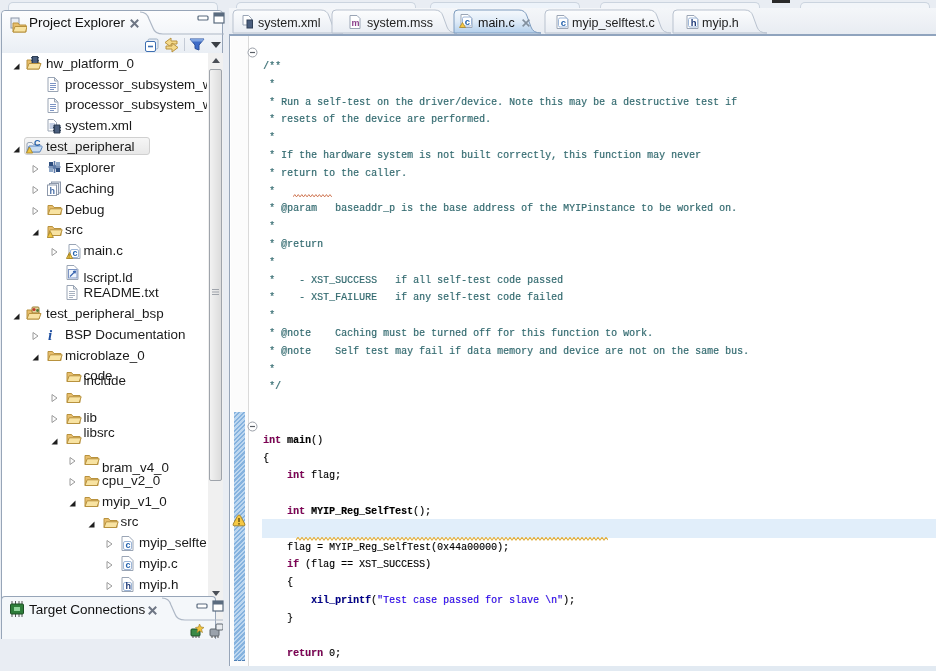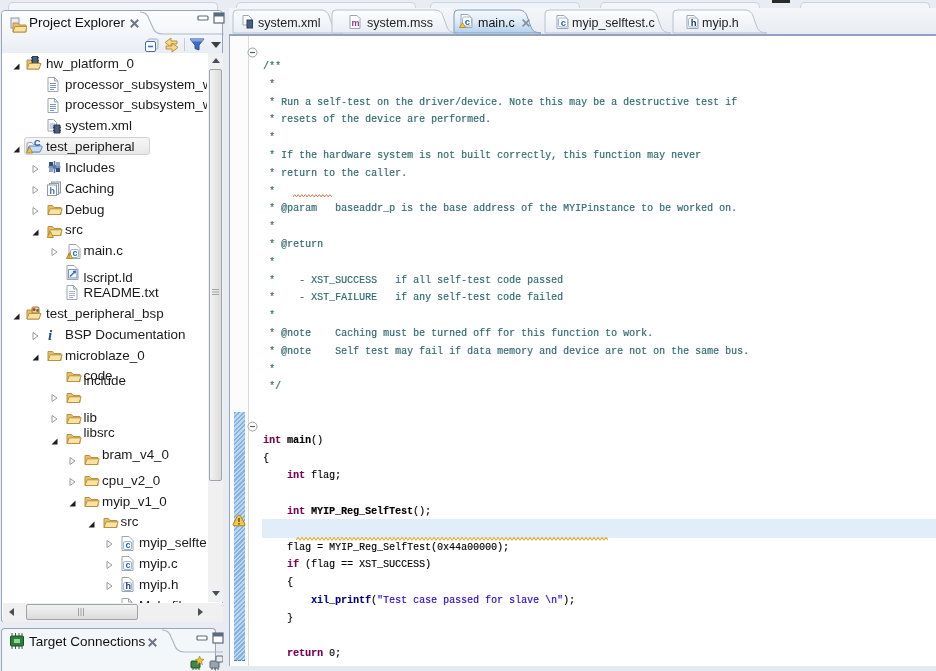--- a/index.html
+++ b/index.html
@@ -11,21 +11,21 @@
 .tlabel{position:absolute;font-size:13.4px;color:#1A1A1A;white-space:pre}
 .ticon{position:absolute}
 .ticon svg,.abs svg{display:block}
 .selbg{position:absolute;height:18px;background:linear-gradient(#F6F6F6,#E8E8E8);border:1px solid #D0D0D0;border-radius:3px}
 
 .sb{position:absolute;background:#F0F0F0}
 .sbthumb{position:absolute;background:linear-gradient(90deg,#F2F2F2,#DCDCDC);border:1px solid #9FA4AB;border-radius:2px}
 .sbthumbh{position:absolute;background:linear-gradient(#F2F2F2,#DCDCDC);border:1px solid #9FA4AB;border-radius:2px}
 .sbarrow{position:absolute;width:0;height:0}
 
-#tc{position:absolute;left:1px;top:628px;width:215px;height:43px;background:#F4F7FA;border:1px solid #97A5B8;border-bottom:none;border-radius:4px 4px 0 0}
+#tc{position:absolute;left:1px;top:596px;width:215px;height:43px;background:#F4F7FA;border:1px solid #97A5B8;border-bottom:none;border-radius:4px 4px 0 0}
 
 #ed{position:absolute;left:229px;top:8px;width:707px;height:663px}
 #edbody{position:absolute;left:0;top:26px;width:707px;height:632px;background:#fff;border-left:1px solid #97A5B8;border-top:2px solid #90A4BE}
 #ruler{position:absolute;left:1px;top:0;width:18px;height:630px;background:#FCFCFC;border-right:1px solid #DADADA}
 #rangebar{position:absolute;left:3.5px;top:376px;width:11px;height:249px;background:#BDD7F0;background-image:repeating-linear-gradient(135deg,#85B2DE 0 1.6px,rgba(0,0,0,0) 1.6px 3.2px);border-bottom:1px dashed #4E7FB5}
 pre#code{position:absolute;left:33px;top:22px;font-family:"Liberation Mono",monospace;font-size:10px;line-height:17.8px;color:#000;text-shadow:0.4px 0 0 rgba(0,0,0,0.35)}
 .kw{color:#7F0055;font-weight:bold}
 .cm{color:#346B70;text-shadow:0.4px 0 0 rgba(52,107,112,0.45)}
 .st{color:#2A00FF}
 .fn{color:#000;font-weight:bold}
@@ -187,21 +187,21 @@
 <g fill="#2E4E7E">
             <rect x="2" y="2" width="4" height="4"></rect>
             <rect x="9" y="8" width="4" height="4"></rect>
           </g>
 <g fill="#8FA8C8">
             <rect x="9" y="2" width="4" height="4"></rect>
             <rect x="2" y="8" width="4" height="4"></rect>
           </g>
 </svg>
       </div>
-      <div class="tlabel" style="left:62.0px;top:106.8px">Includes</div>
+      <div class="tlabel" style="left:62.0px;top:106.8px">Explorer</div>
 <div class="ticon" style="left:29.0px;top:131.6px">
         <svg width="7" height="10" viewBox="0 0 7 10">
           <polygon points="1,1.5 6,5 1,8.5" fill="#FDFDFD" stroke="#9B9B9B" stroke-width="1"></polygon>
         </svg>
       </div>
       <div class="ticon" style="left:44.0px;top:128.1px">
         <svg width="15" height="15" viewBox="0 0 15 15">
 <rect x="4.5" y="1" width="9" height="11" fill="#E6EAF2" stroke="#8E99AB"></rect>
 <rect x="2.5" y="2.5" width="9" height="11" fill="#F2F5FA" stroke="#8E99AB"></rect>
 <rect x="0.5" y="4" width="9" height="10.5" fill="#FFFFFF" stroke="#8E99AB"></rect>
@@ -355,21 +355,21 @@
         <svg width="7" height="10" viewBox="0 0 7 10">
           <polygon points="1,1.5 6,5 1,8.5" fill="#FDFDFD" stroke="#9B9B9B" stroke-width="1"></polygon>
         </svg>
       </div>
       <div class="ticon" style="left:81.0px;top:399.2px">
         <svg width="16" height="14" viewBox="0 0 16 14">
 <path d="M1 3.5 L5.5 3.5 L7 5.5 L14 5.5 L14 12.5 L1 12.5 Z" fill="#E8BE6C" stroke="#B8923E" stroke-width="1"></path>
 <path d="M3.2 6.8 L15.2 6.8 L13.2 12.5 L1 12.5 Z" fill="#F8E3A2" stroke="#B8923E" stroke-width="1"></path>
 </svg>
       </div>
-      <div class="tlabel" style="left:99.0px;top:394px">bram_v4_0</div>
+      <div class="tlabel" style="left:99.0px;top:407px">bram_v4_0</div>
 <div class="ticon" style="left:66.0px;top:423.5px">
         <svg width="7" height="10" viewBox="0 0 7 10">
           <polygon points="1,1.5 6,5 1,8.5" fill="#FDFDFD" stroke="#9B9B9B" stroke-width="1"></polygon>
         </svg>
       </div>
       <div class="ticon" style="left:81.0px;top:420.0px">
         <svg width="16" height="14" viewBox="0 0 16 14">
 <path d="M1 3.5 L5.5 3.5 L7 5.5 L14 5.5 L14 12.5 L1 12.5 Z" fill="#E8BE6C" stroke="#B8923E" stroke-width="1"></path>
 <path d="M3.2 6.8 L15.2 6.8 L13.2 12.5 L1 12.5 Z" fill="#F8E3A2" stroke="#B8923E" stroke-width="1"></path>
 </svg>

